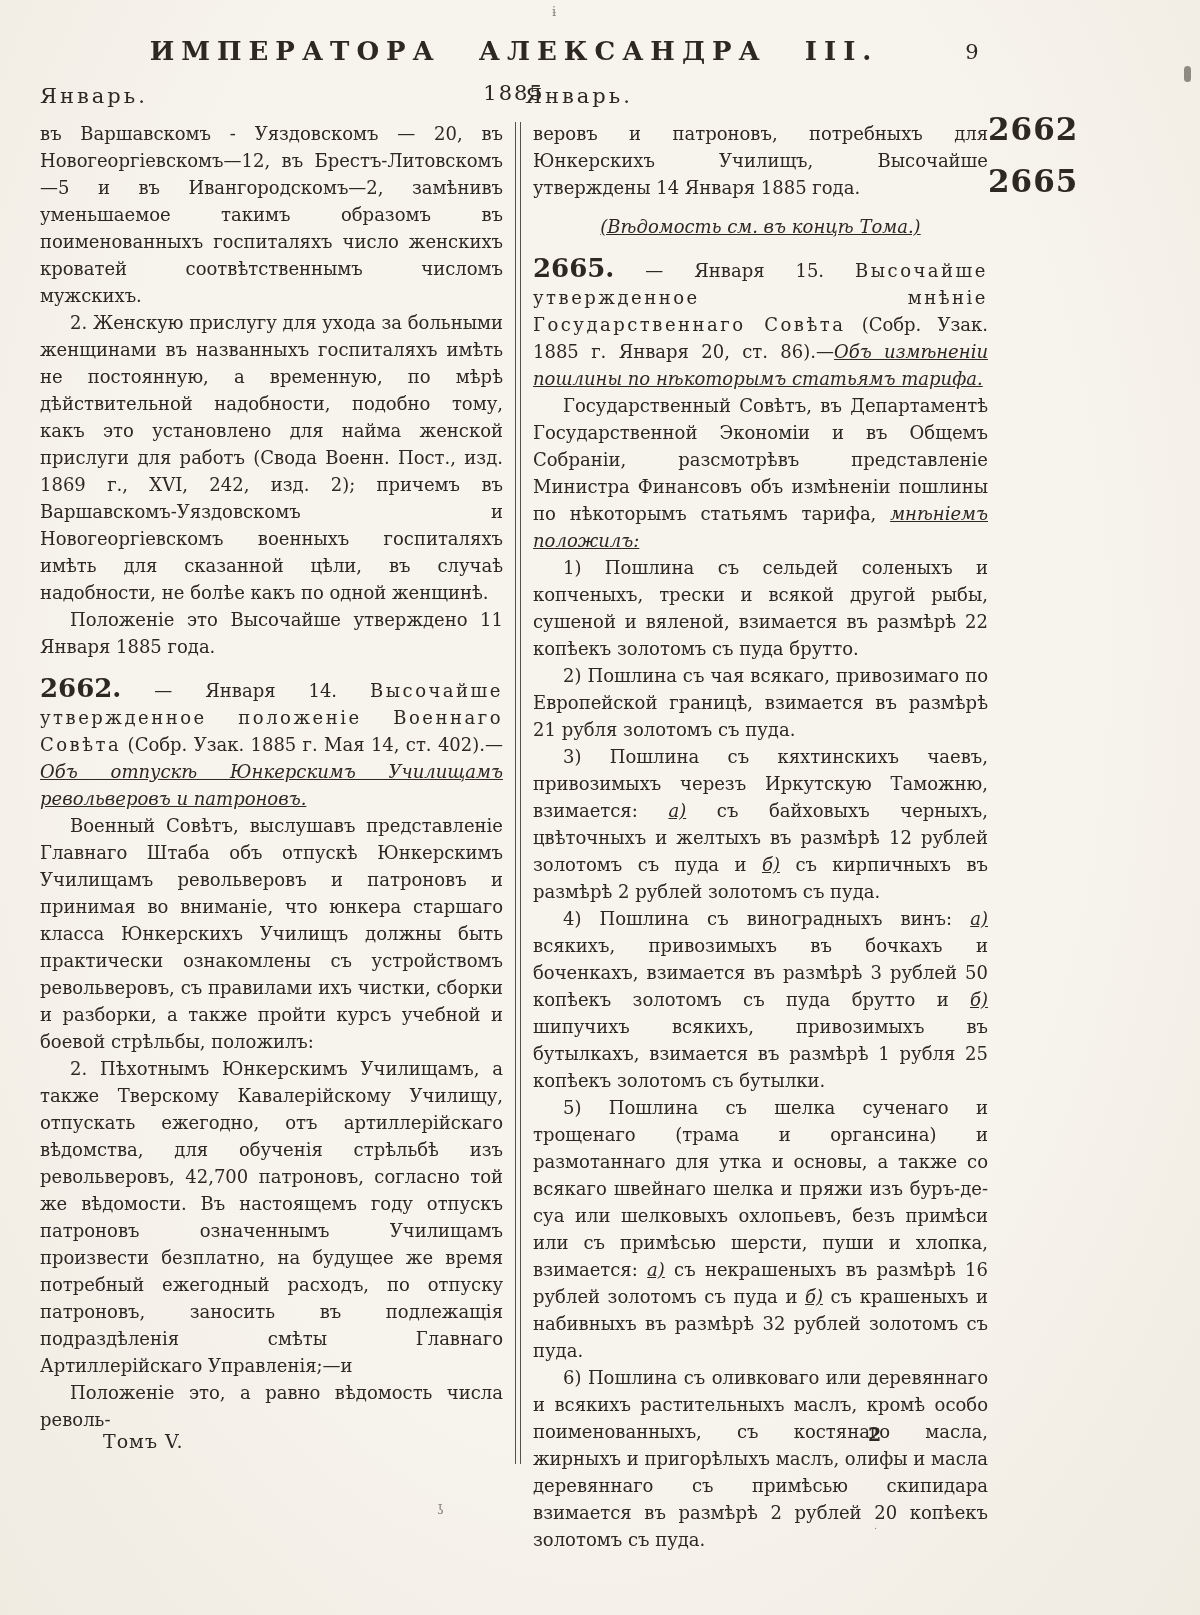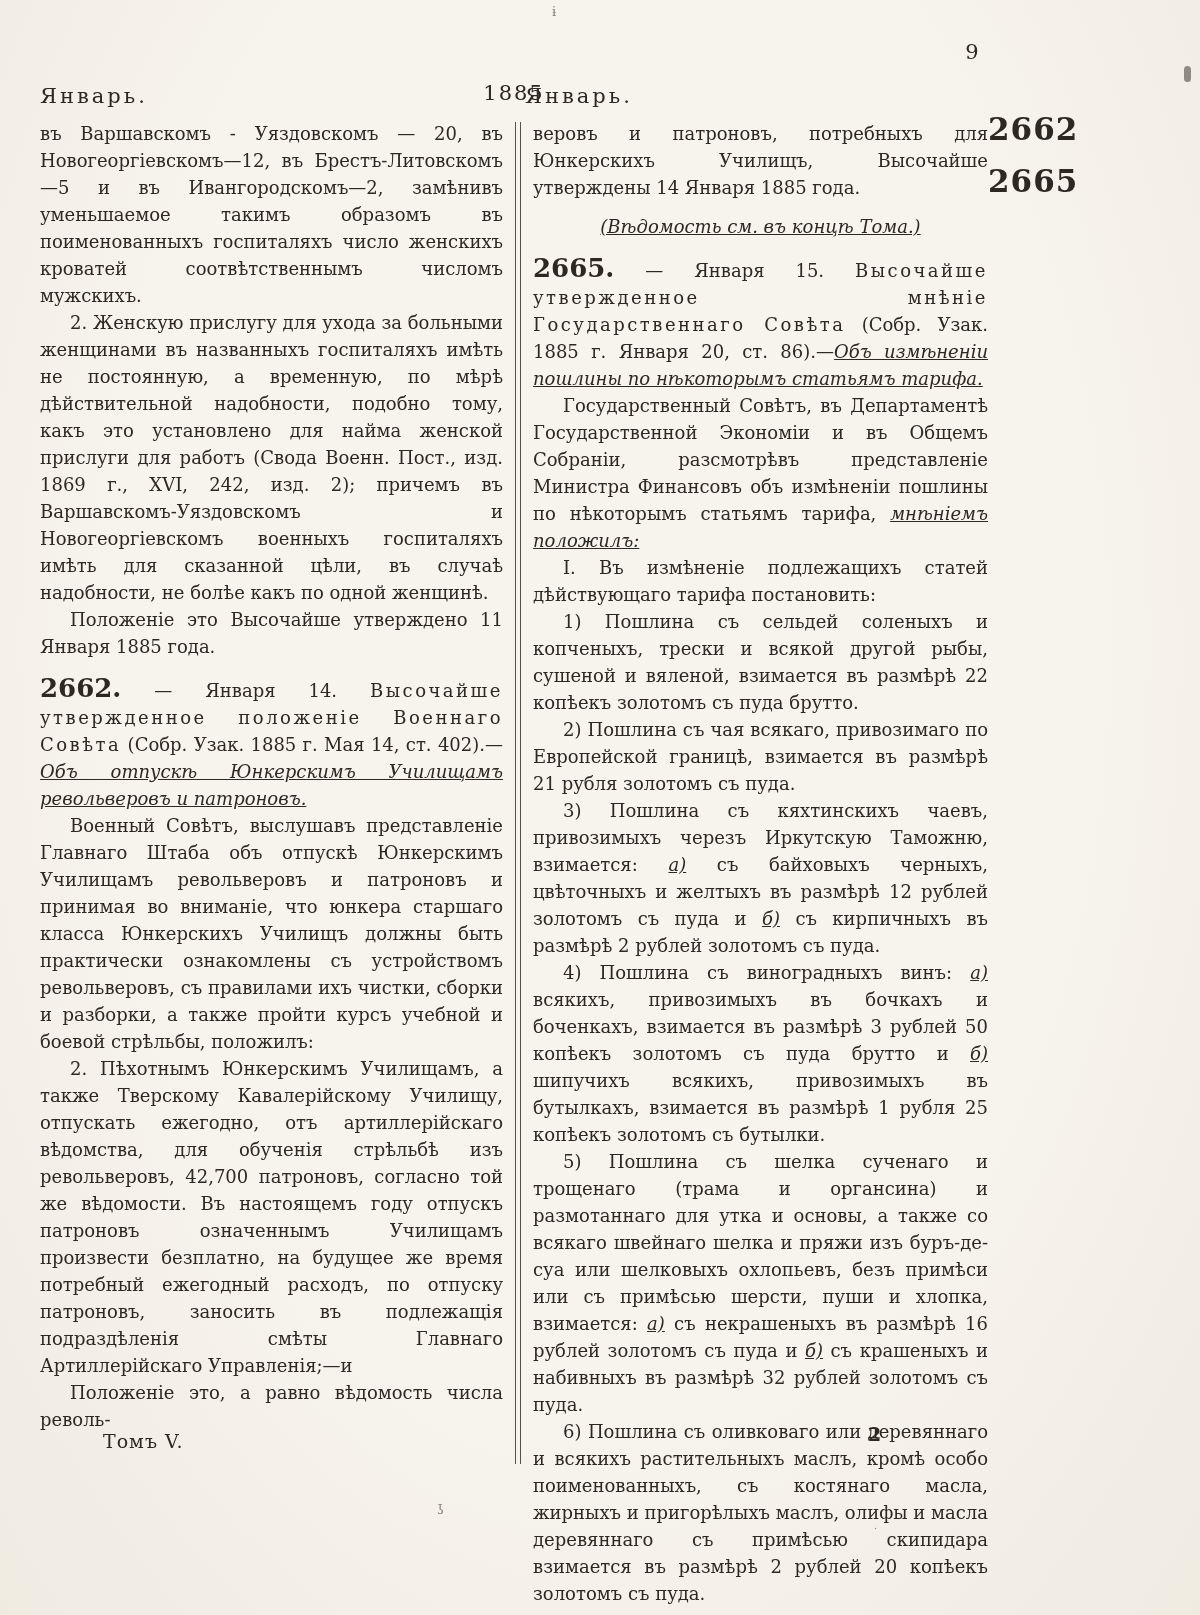--- a/index.html
+++ b/index.html
@@ -149,20 +149,21 @@
     background: #3c372f;
     border-radius: 4px;
     opacity: .55;
   }
 </style>
 </head>
 <body>
 
 <div class="page">
 
+  <div class="header-title">ИМПЕРАТОРА АЛЕКСАНДРА III.</div>
   <div class="page-number">9</div>
 
   <div class="subheader-month-left">Январь.</div>
   <div class="subheader-year">1885</div>
   <div class="subheader-month-right">Январь.</div>
 
   <div class="margin-number n1">2662</div>
   <div class="margin-number n2">2665</div>
 
   <div class="columns">
@@ -174,21 +175,20 @@
         <p class="para indent"><span class="seg-normal">Военный Совѣтъ, выслушавъ представленіе Главнаго Штаба объ отпускѣ Юнкерскимъ Училищамъ револьверовъ и патроновъ и принимая во вниманіе, что юнкера старшаго класса Юнкерскихъ Училищъ должны быть практически ознакомлены съ устройствомъ револьверовъ, съ правилами ихъ чистки, сборки и разборки, а также пройти курсъ учебной и боевой стрѣльбы, положилъ:</span></p>
         <p class="para indent"><span class="seg-normal">2. Пѣхотнымъ Юнкерскимъ Училищамъ, а также Тверскому Кавалерійскому Училищу, отпускать ежегодно, отъ артиллерійскаго вѣдомства, для обученія стрѣльбѣ изъ револьверовъ, 42,700 патроновъ, согласно той же вѣдомости. Въ настоящемъ году отпускъ патроновъ означеннымъ Училищамъ произвести безплатно, на будущее же время потребный ежегодный расходъ, по отпуску патроновъ, заносить въ подлежащія подраздѣленія смѣты Главнаго Артиллерійскаго Управленія;—и</span></p>
         <p class="para indent"><span class="seg-normal">Положеніе это, а равно вѣдомость числа револь-</span></p>
       </section>
     <div class="divider"></div>
     <section class="column" id="right-column">
         <p class="para"><span class="seg-normal">веровъ и патроновъ, потребныхъ для Юнкерскихъ Училищъ, Высочайше утверждены 14 Января 1885 года.</span></p>
         <p class="para center"><span class="seg-italic">(Вѣдомость см. въ концѣ Тома.)</span></p>
         <p class="para space-before"><span class="seg-number">2665.</span><span class="seg-normal"> — Января 15. </span><span class="seg-spaced">Высочайше утвержденное мнѣніе Государственнаго Совѣта</span><span class="seg-normal"> (Собр. Узак. 1885 г. Января 20, ст. 86).—</span><span class="seg-italic">Объ измѣненіи пошлины по нѣкоторымъ статьямъ тарифа.</span></p>
         <p class="para indent"><span class="seg-normal">Государственный Совѣтъ, въ Департаментѣ Государственной Экономіи и въ Общемъ Собраніи, разсмотрѣвъ представленіе Министра Финансовъ объ измѣненіи пошлины по нѣкоторымъ статьямъ тарифа, </span><span class="seg-italic">мнѣніемъ положилъ:</span></p>
-        <p class="para indent"><span class="seg-normal">I. Въ измѣненіе подлежащихъ статей дѣйствующаго тарифа постановить:</span></p>
         <p class="para indent"><span class="seg-normal">1) Пошлина съ сельдей соленыхъ и копченыхъ, трески и всякой другой рыбы, сушеной и вяленой, взимается въ размѣрѣ 22 копѣекъ золотомъ съ пуда брутто.</span></p>
         <p class="para indent"><span class="seg-normal">2) Пошлина съ чая всякаго, привозимаго по Европейской границѣ, взимается въ размѣрѣ 21 рубля золотомъ съ пуда.</span></p>
         <p class="para indent"><span class="seg-normal">3) Пошлина съ кяхтинскихъ чаевъ, привозимыхъ черезъ Иркутскую Таможню, взимается: </span><span class="seg-italic">а)</span><span class="seg-normal"> съ байховыхъ черныхъ, цвѣточныхъ и желтыхъ въ размѣрѣ 12 рублей золотомъ съ пуда и </span><span class="seg-italic">б)</span><span class="seg-normal"> съ кирпичныхъ въ размѣрѣ 2 рублей золотомъ съ пуда.</span></p>
         <p class="para indent"><span class="seg-normal">4) Пошлина съ виноградныхъ винъ: </span><span class="seg-italic">а)</span><span class="seg-normal"> всякихъ, привозимыхъ въ бочкахъ и боченкахъ, взимается въ размѣрѣ 3 рублей 50 копѣекъ золотомъ съ пуда брутто и </span><span class="seg-italic">б)</span><span class="seg-normal"> шипучихъ всякихъ, привозимыхъ въ бутылкахъ, взимается въ размѣрѣ 1 рубля 25 копѣекъ золотомъ съ бутылки.</span></p>
         <p class="para indent"><span class="seg-normal">5) Пошлина съ шелка сученаго и трощенаго (трама и органсина) и размотаннаго для утка и основы, а также со всякаго швейнаго шелка и пряжи изъ буръ-де-суа или шелковыхъ охлопьевъ, безъ примѣси или съ примѣсью шерсти, пуши и хлопка, взимается: </span><span class="seg-italic">а)</span><span class="seg-normal"> съ некрашеныхъ въ размѣрѣ 16 рублей золотомъ съ пуда и </span><span class="seg-italic">б)</span><span class="seg-normal"> съ крашеныхъ и набивныхъ въ размѣрѣ 32 рублей золотомъ съ пуда.</span></p>
         <p class="para indent"><span class="seg-normal">6) Пошлина съ оливковаго или деревяннаго и всякихъ растительныхъ маслъ, кромѣ особо поименованныхъ, съ костянаго масла, жирныхъ и пригорѣлыхъ маслъ, олифы и масла деревяннаго съ примѣсью скипидара взимается въ размѣрѣ 2 рублей 20 копѣекъ золотомъ съ пуда.</span></p>
       </section>
   </div>
 
   <div class="signature-mark">Томъ V.</div>

